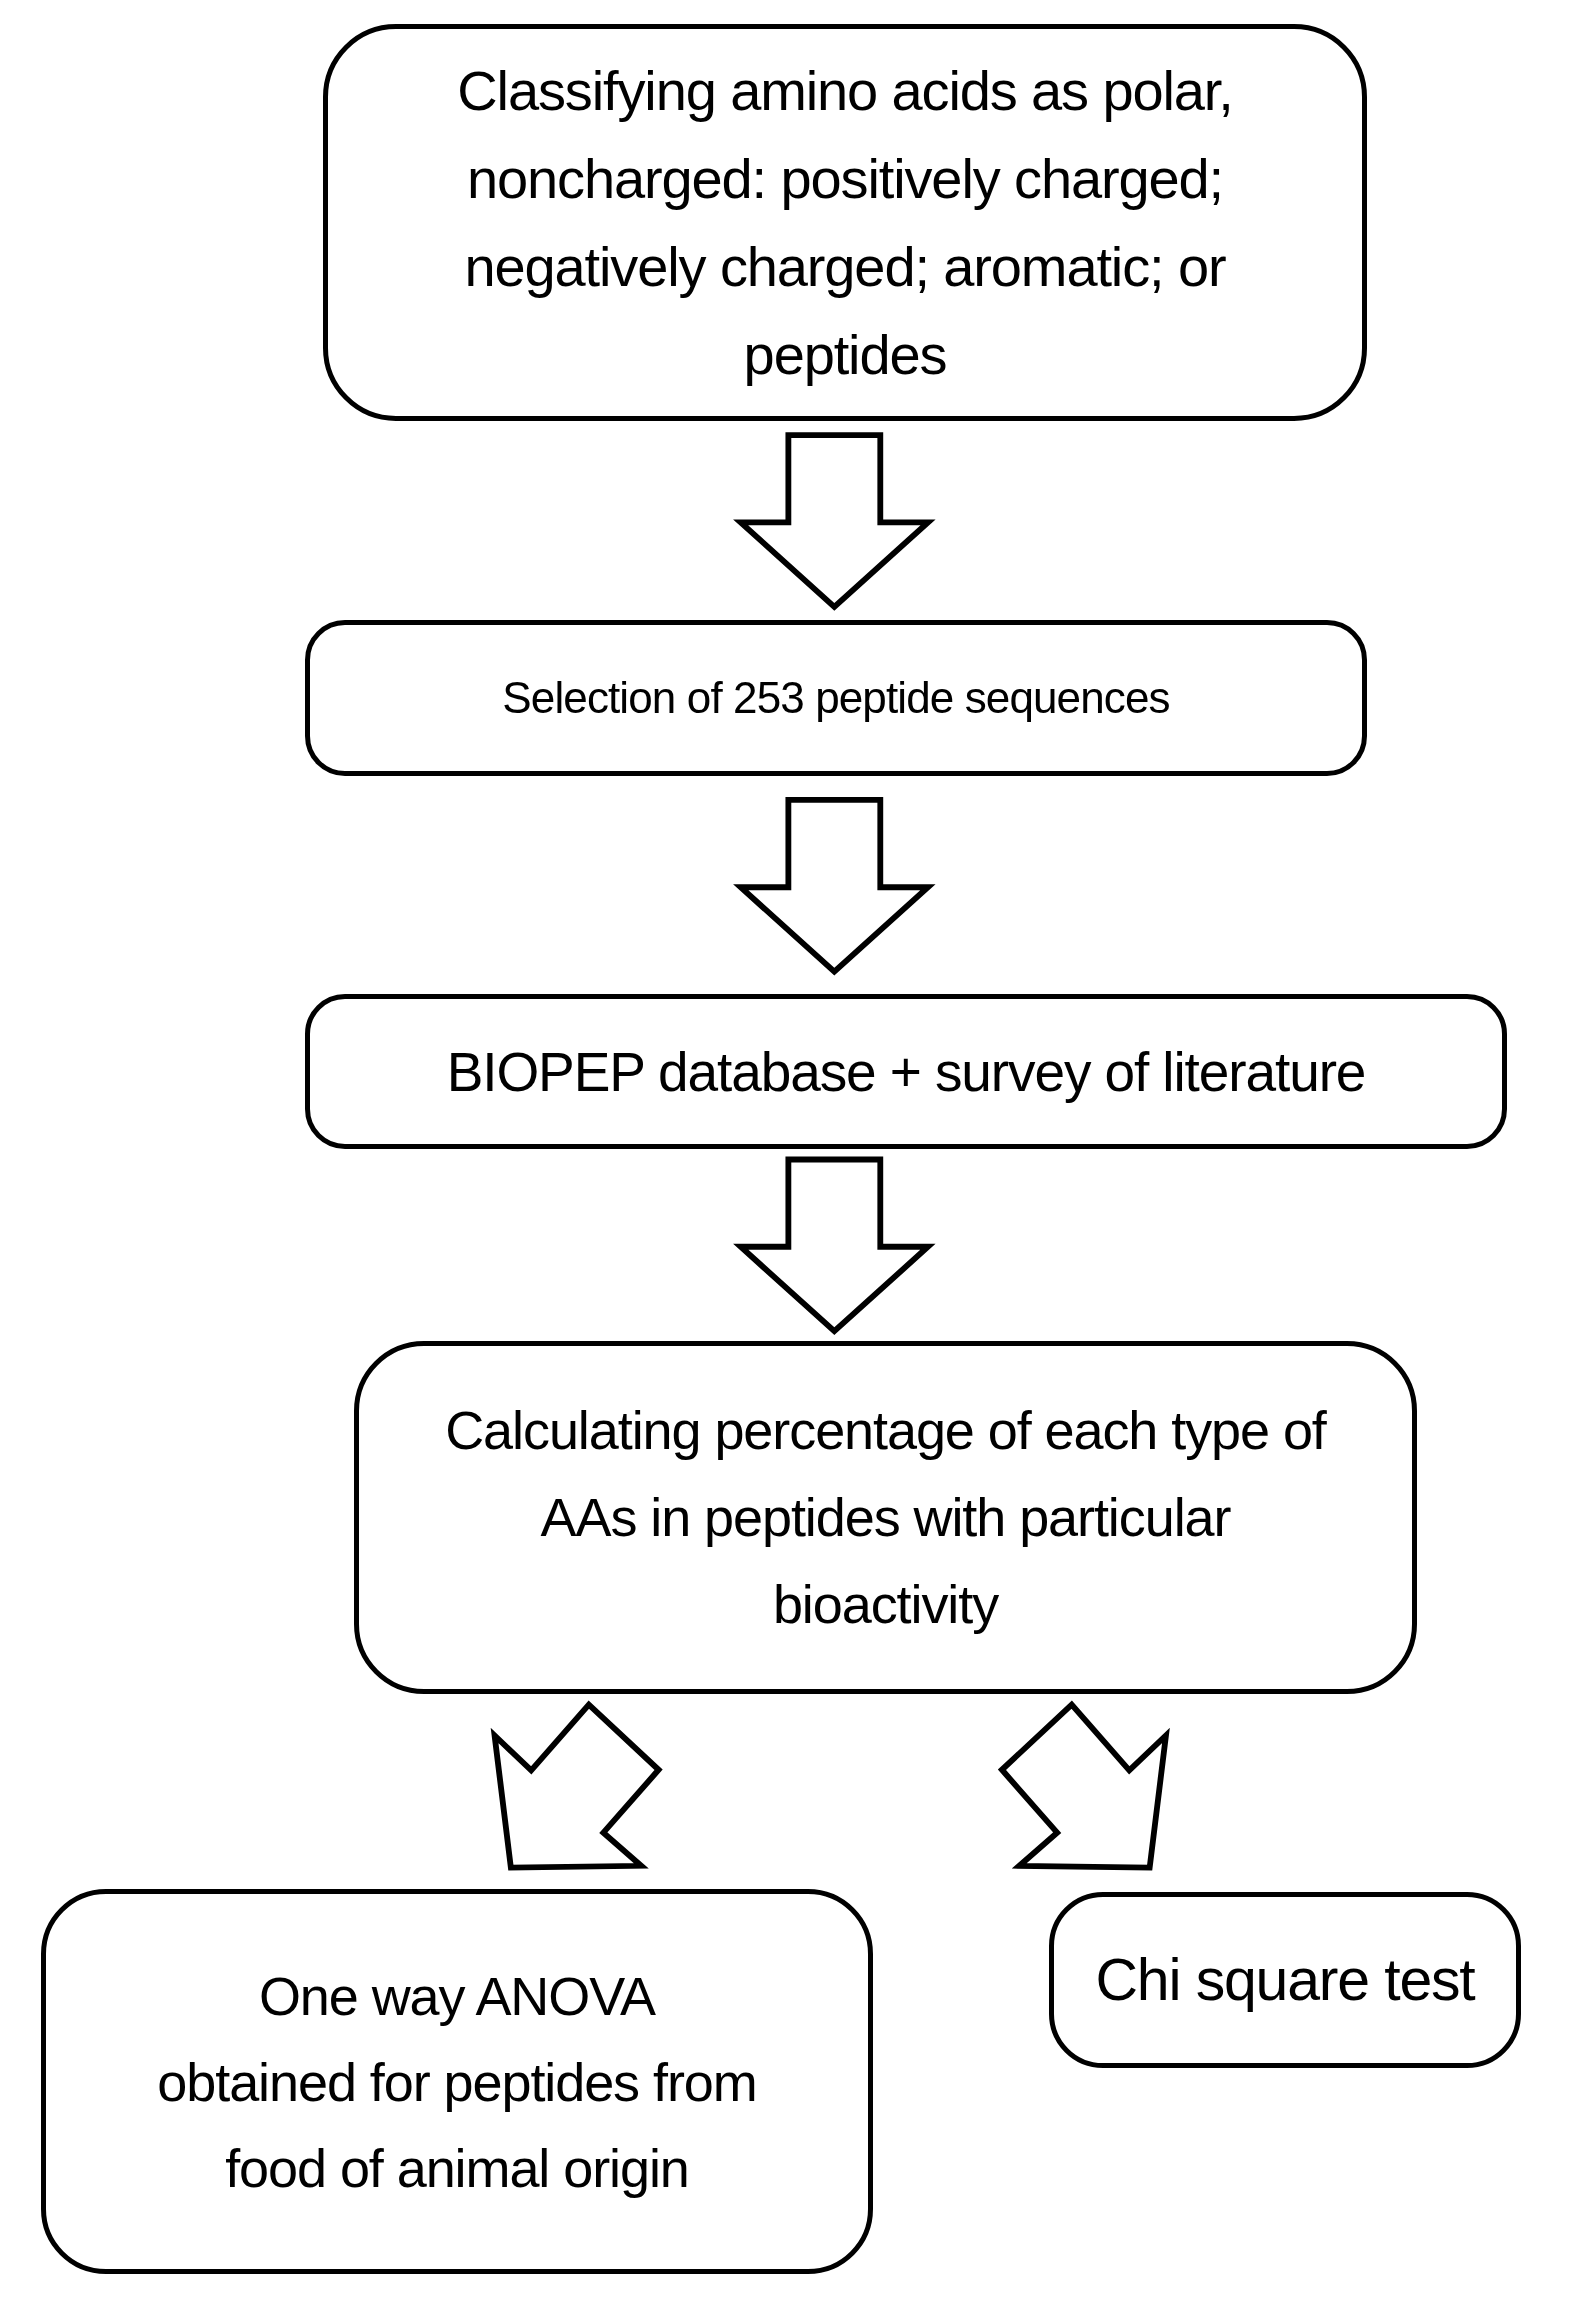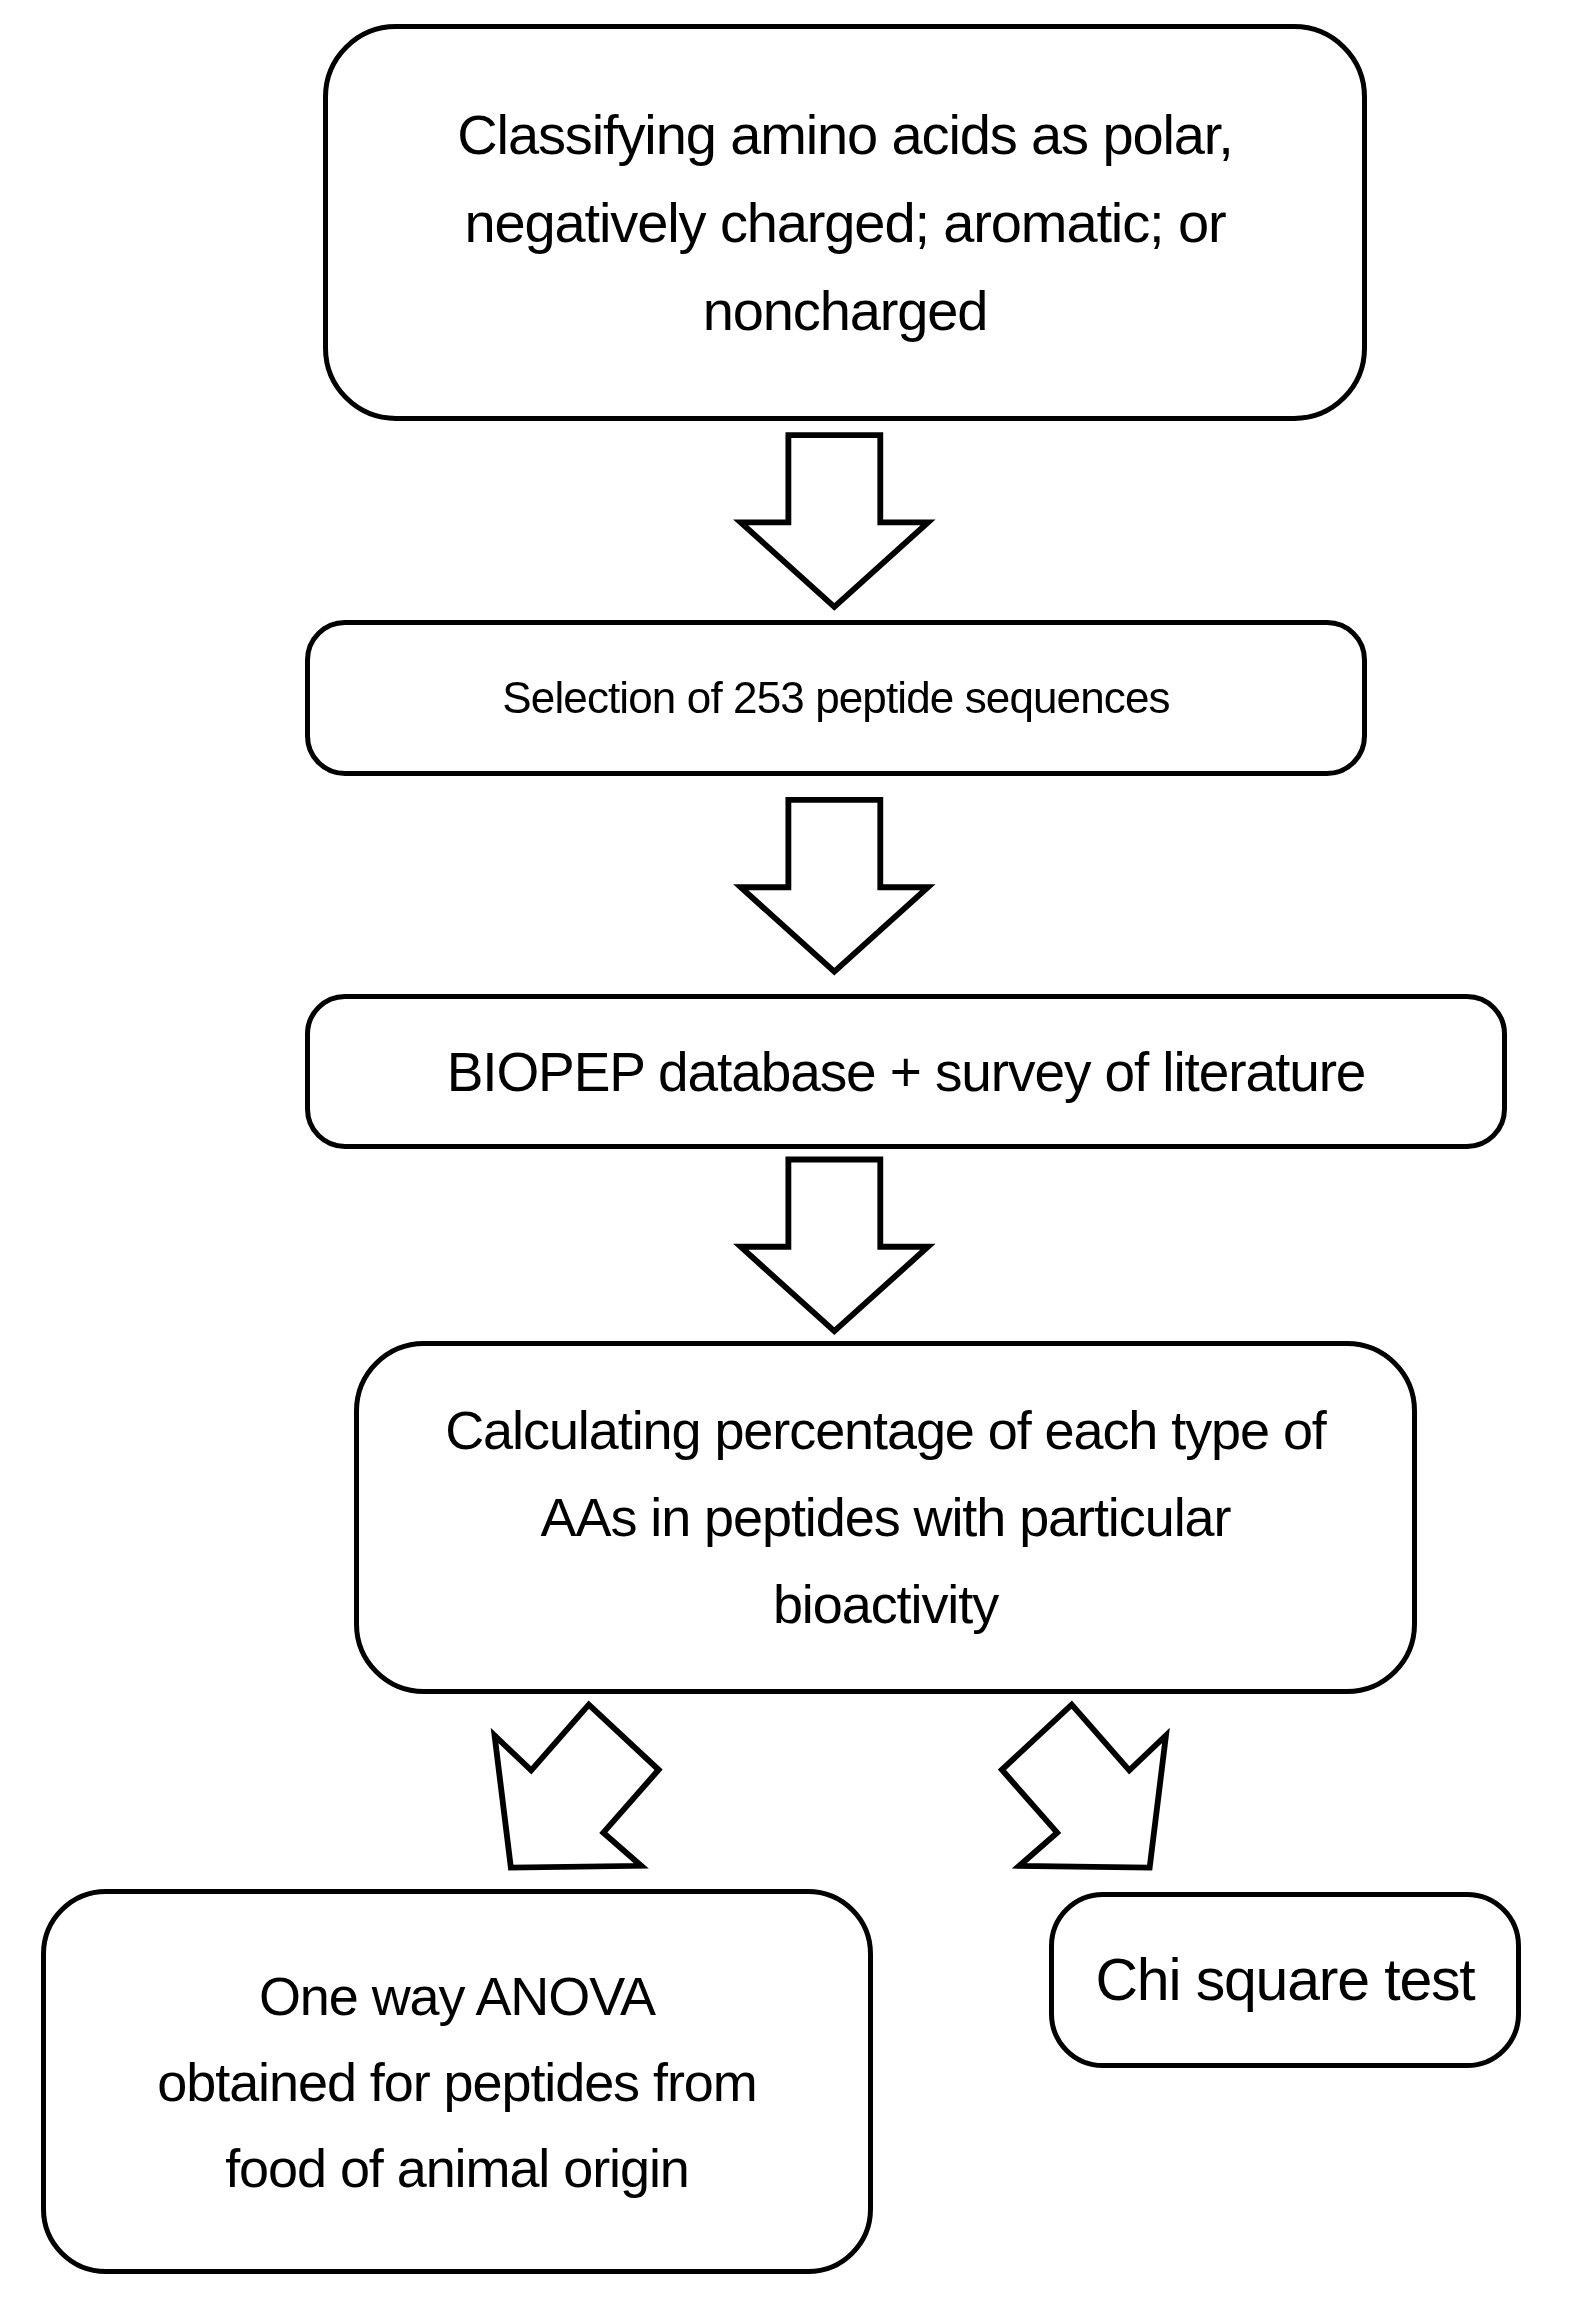--- a/index.html
+++ b/index.html
@@ -84,22 +84,23 @@
   <svg id="connector-layer" viewBox="0 0 2707 3986" aria-hidden="true">
     <polygon points="1355,748 1513,748 1513,898 1595,898 1434,1043 1273,898 1355,898" style="fill: rgb(255, 255, 255); stroke: rgb(0, 0, 0);"></polygon>
     <polygon points="1355,1375 1513,1375 1513,1525 1595,1525 1434,1670 1273,1525 1355,1525" style="fill: rgb(255, 255, 255); stroke: rgb(0, 0, 0);"></polygon>
     <polygon points="1355,1993 1513,1993 1513,2143 1595,2143 1434,2288 1273,2143 1355,2143" style="fill: rgb(255, 255, 255); stroke: rgb(0, 0, 0);"></polygon>
     <polygon points="1012,2930 913,3043 850,2983 878,3210 1102,3207 1037,3150 1132,3042" style="fill: rgb(255, 255, 255); stroke: rgb(0, 0, 0);"></polygon>
     <polygon points="1842,2930 1941,3043 2004,2983 1976,3210 1752,3207 1817,3150 1722,3042" style="fill: rgb(255, 255, 255); stroke: rgb(0, 0, 0);"></polygon>
   </svg>
 
   <div class="box box-classify" style="background: rgb(255, 255, 255); border-color: rgb(0, 0, 0);">
     <div class="line">Classifying amino acids as polar,</div>
+    <div class="line">noncharged: positively charged;</div>
     <div class="line">negatively charged; aromatic; or</div>
-    <div class="line">noncharged</div>
+    <div class="line">peptides</div>
   </div>
 
   <div class="box box-selection" style="background: rgb(255, 255, 255); border-color: rgb(0, 0, 0);">
     <div class="line">Selection of 253 peptide sequences</div>
   </div>
 
   <div class="box box-biopep" style="background: rgb(255, 255, 255); border-color: rgb(0, 0, 0);">
     <div class="line">BIOPEP database + survey of literature</div>
   </div>
 

